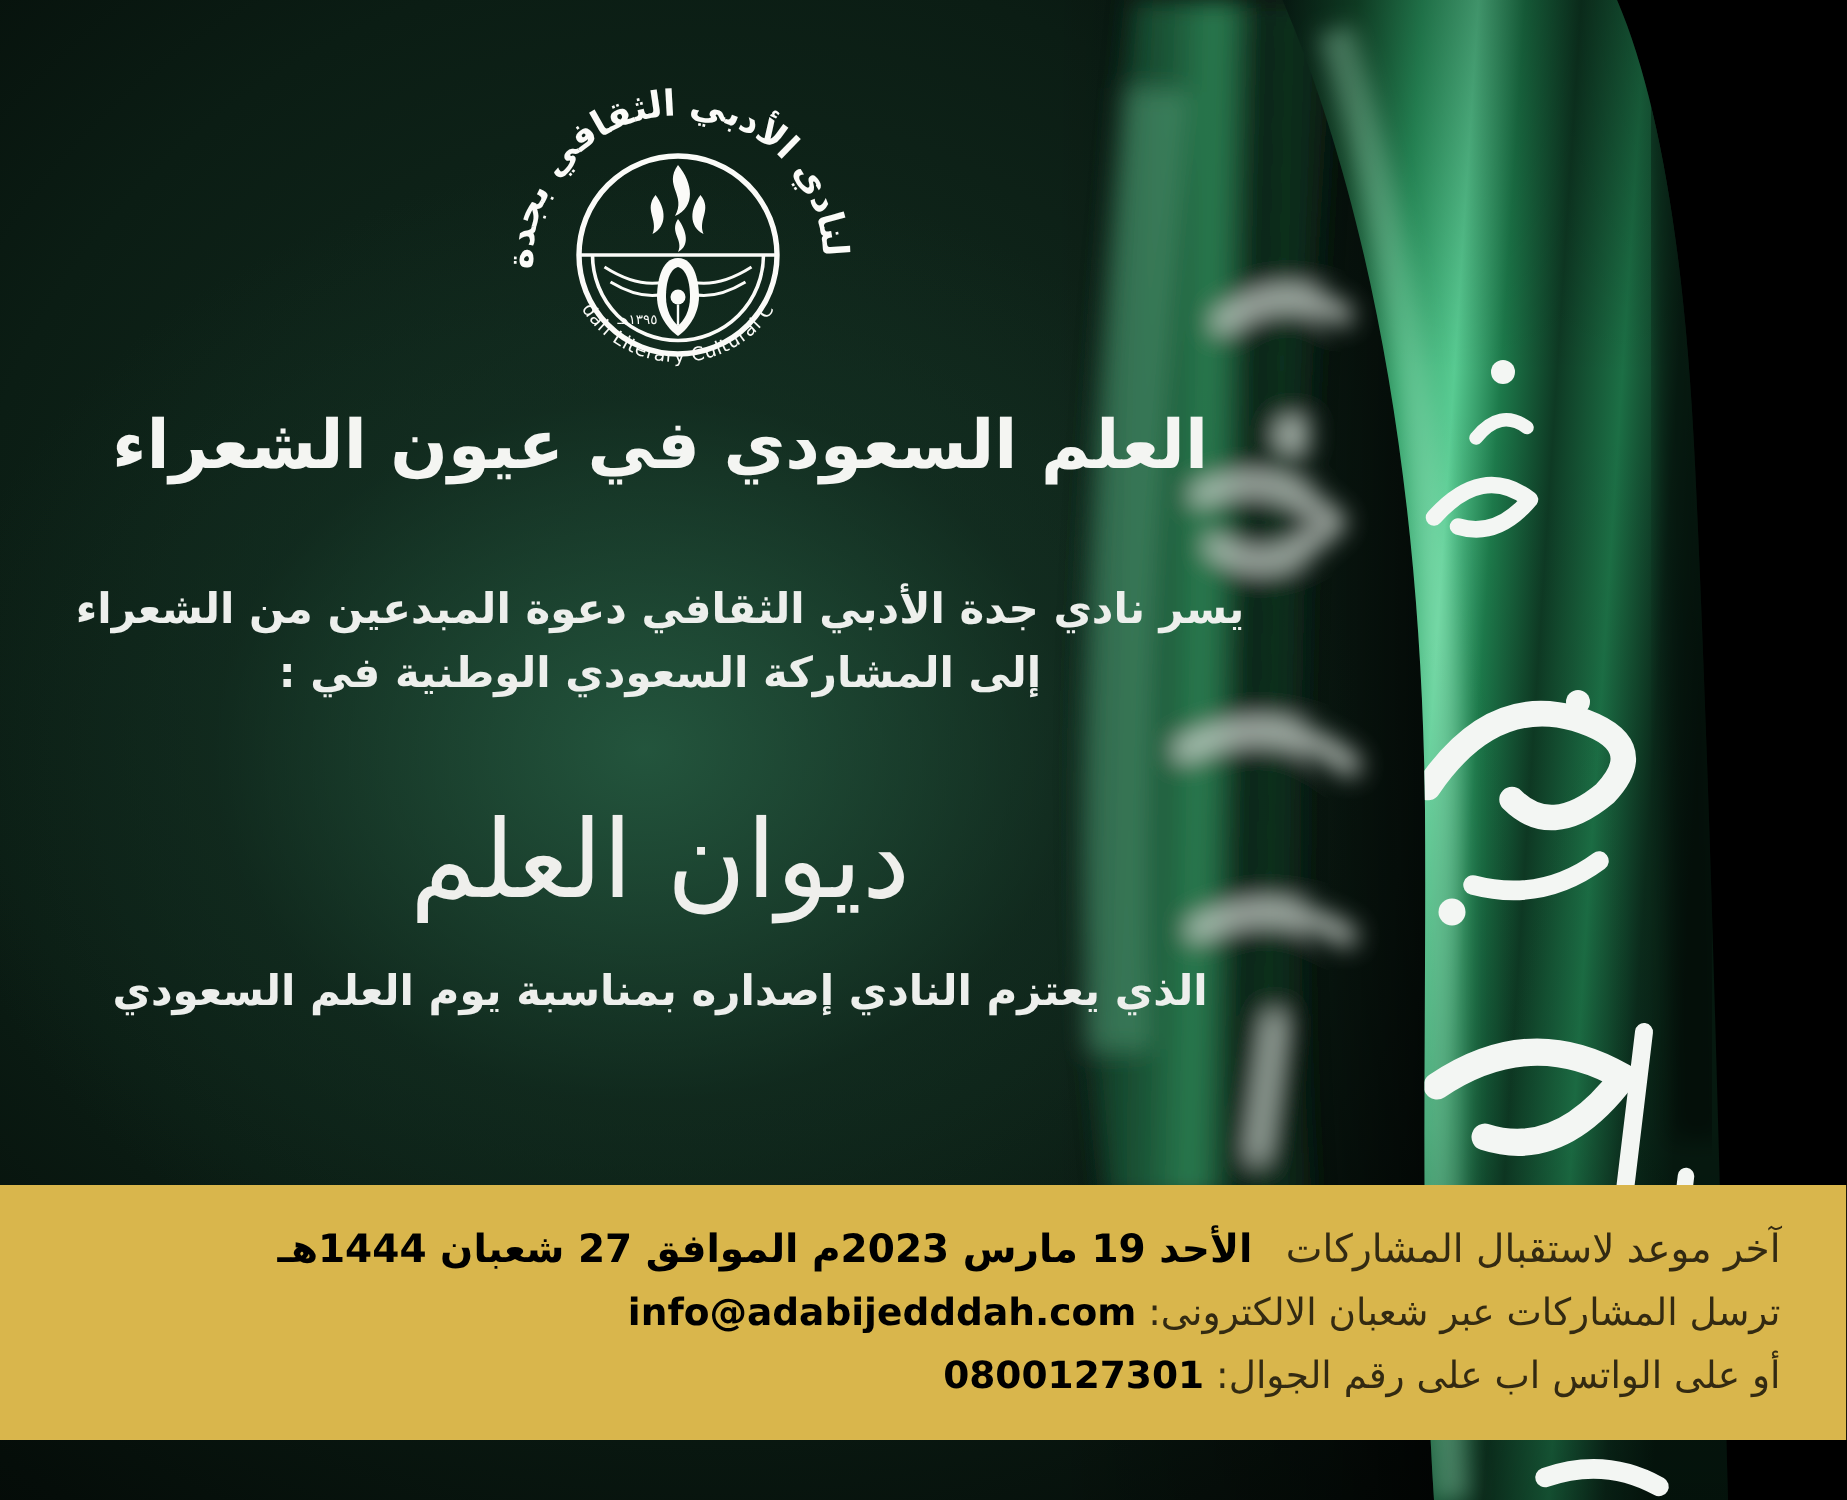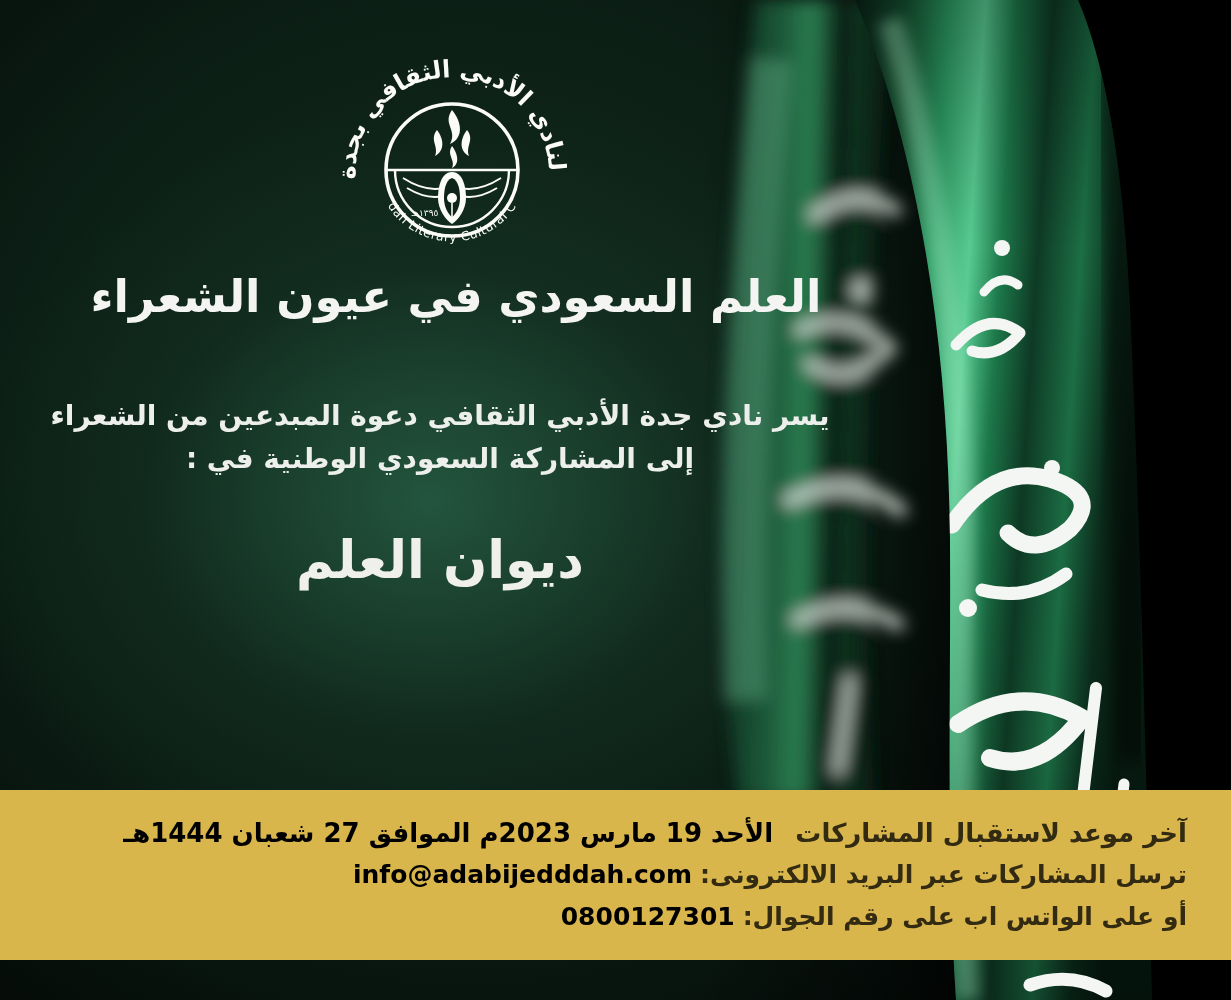--- a/index.html
+++ b/index.html
@@ -11,47 +11,47 @@
     background:
       radial-gradient(ellipse 640px 520px at 430px 500px, rgba(38,92,66,.85) 0%, rgba(20,50,36,.45) 45%, rgba(6,16,11,0) 75%),
       radial-gradient(ellipse 900px 820px at 470px 420px, #142e21 0%, #0b1d14 55%, #050d09 85%, #030805 100%);
   }
   
   .flags-svg{position:absolute;top:0;left:700px;width:531px;height:1000px;}
   
   .content{position:absolute;top:0;left:10px;width:860px;height:790px;text-align:center;color:#f2f3f0;}
   .logo-wrap{position:absolute;top:46px;left:327px;width:230px;height:216px;}
   .title{
-    position:absolute;top:240px;left:16px;width:100%;
+    position:absolute;top:240px;left:0;width:100%;
     font-size:45px;font-weight:700;letter-spacing:0;
     color:#f4f5f2;direction:rtl;line-height:1.2;white-space:nowrap;
   }
   .subtitle{
-    position:absolute;top:366px;left:0;width:100%;
+    position:absolute;top:356px;left:0;width:100%;
     font-size:28px;font-weight:700;color:#edefec;direction:rtl;line-height:1.55;
   }
   .book-title{
-    position:absolute;top:486px;left:0;width:100%;
-    font-size:52px;font-weight:700;color:#efefec;direction:rtl;line-height:1.2;
+    position:absolute;top:470px;left:0;width:100%;
+    font-size:72px;font-weight:400;color:#efefec;direction:rtl;line-height:1.2;
   }
   .desc{
     position:absolute;top:616px;left:0;width:100%;
     font-size:28px;font-weight:700;color:#edefec;direction:rtl;
   }
   
   .banner{
     position:absolute;left:0;top:790px;width:1231px;height:170px;
     background:#d9b64c;
     display:flex;flex-direction:column;justify-content:center;
     padding:0 44px 0 30px;box-sizing:border-box;
     direction:rtl;gap:9px;z-index:5;
   }
   .banner .row{font-size:25px;line-height:1.3;color:#33290f;white-space:nowrap;}
   .banner .row.first{font-size:26px;}
-  .banner .label{font-weight:700;color:#332a12;}
+  .banner .label{font-weight:400;color:#332a12;}
   .banner .value{font-weight:800;color:#000000;margin-inline-start:14px;}
   .banner .value.ltr{direction:ltr;unicode-bidi:embed;margin-left:44px;}
 </style>
 </head>
 <body>
 
 <div class="poster">
 
   <svg class="flags-svg" viewBox="0 0 531 1000" aria-hidden="true">
     <defs>
@@ -183,29 +183,30 @@
 
     <h1 class="title">العلم السعودي في عيون الشعراء</h1>
 
     <p class="subtitle">
       <span>يسر نادي جدة الأدبي الثقافي دعوة المبدعين من الشعراء</span><br>
       <span>إلى المشاركة السعودي الوطنية في :</span>
     </p>
 
     <h2 class="book-title">ديوان العلم</h2>
 
+    <p class="desc">الذي يعتزم النادي إصداره بمناسبة يوم العلم السعودي</p>
   </div>
 
   <div class="banner">
     <div class="row first">
       <span class="label">آخر موعد لاستقبال المشاركات</span>
       <span class="value">الأحد 19 مارس 2023م الموافق 27 شعبان 1444هـ</span>
     </div>
     <div class="row">
-      <span class="label">ترسل المشاركات عبر البريد الالكترونى:</span>
+      <span class="label">ترسل المشاركات عبر شعبان الالكترونى:</span>
       <span class="value ltr">info@adabijedddah.com</span>
     </div>
     <div class="row">
       <span class="label">أو على الواتس اب على رقم الجوال:</span>
       <span class="value ltr">0800127301</span>
     </div>
   </div>
 
 </div>
 

